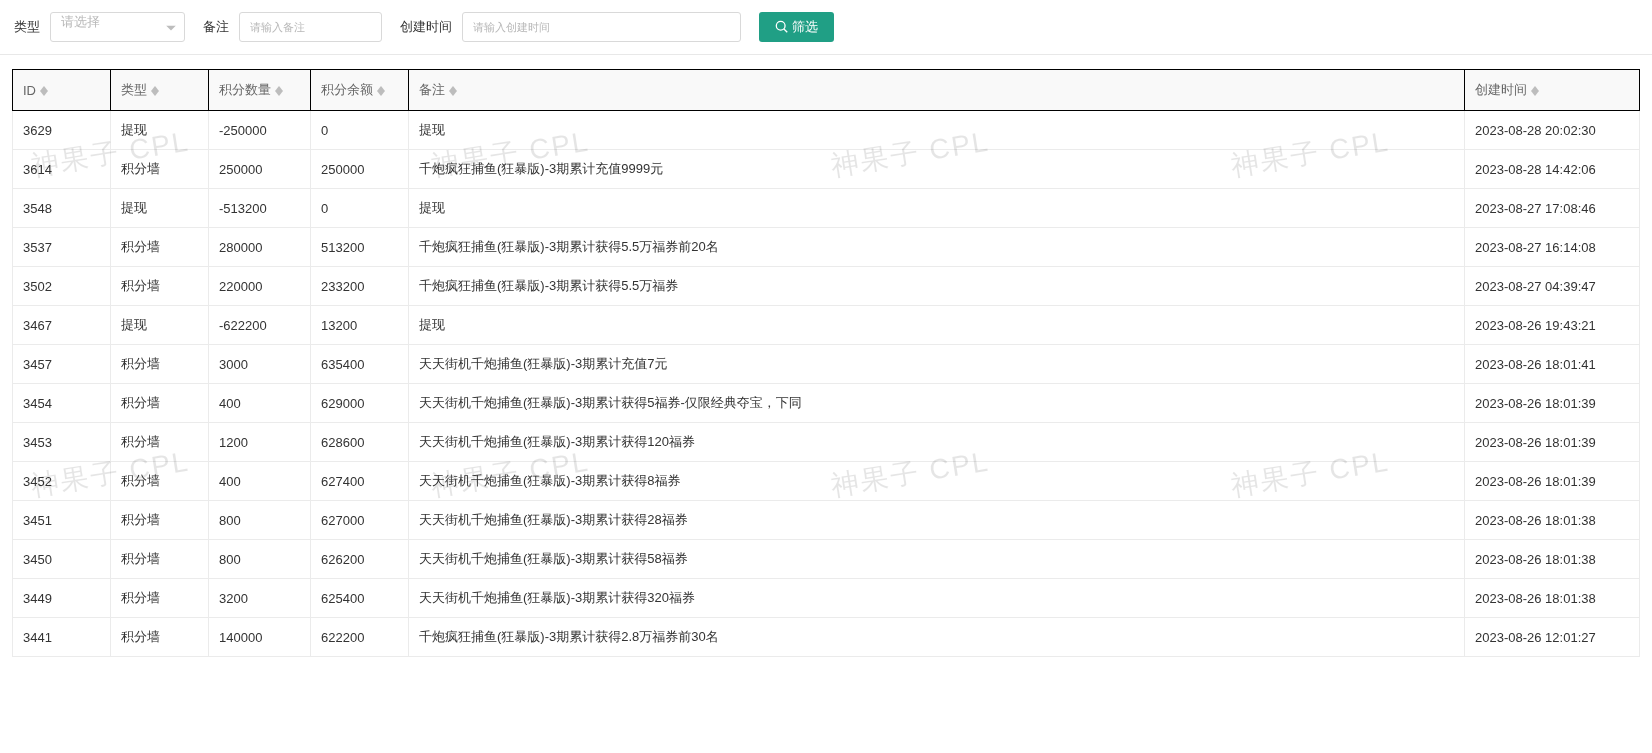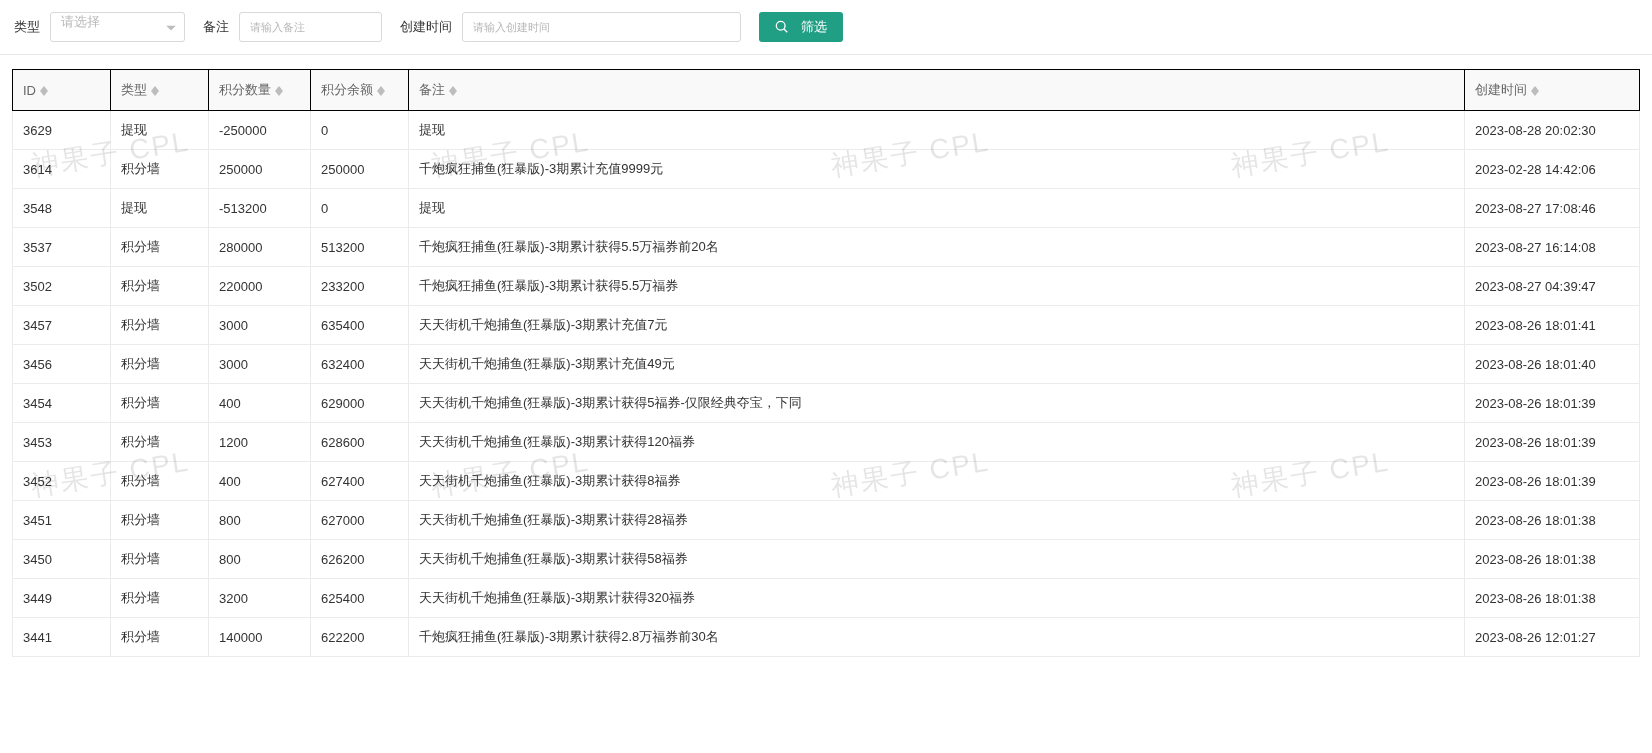--- a/index.html
+++ b/index.html
@@ -10,21 +10,21 @@
     .filter-label { font-size: 13px; color: #333; white-space: nowrap; }
     
     .select-box { position: relative; width: 135px; height: 30px; border: 1px solid #d9d9d9; border-radius: 3px; display: flex; align-items: flex-start; padding: 0 24px 0 10px; cursor: pointer; background: #fff; }
     .select-box .placeholder { color: #b8b8b8; font-size: 13px; }
     .select-box .chevron { position: absolute; right: 8px; top: 50%; transform: translateY(-50%); color: #b8b8b8; }
     
     .text-input { width: 143px; height: 30px; border: 1px solid #d9d9d9; border-radius: 3px; padding: 0 10px; font-size: 11px; outline: none; }
     .text-input::placeholder { color: #b8b8b8; }
     .text-input.wide { width: 279px; }
     
-    .filter-btn { height: 30px; padding: 0 16px; background: #209f85; color: #fff; border: none; border-radius: 3px; cursor: pointer; display: flex; align-items: center; gap: 12px; font-size: 13px; }
+    .filter-btn { height: 30px; padding: 0 16px; background: #209f85; color: #fff; border: none; border-radius: 3px; cursor: pointer; display: flex; align-items: center; gap: 3px; font-size: 13px; }
     .filter-btn svg { width: 14px; height: 14px; }
     
     .table-wrap { position: relative; padding: 14px 12px; overflow: auto; }
     .data-table { width: 100%; border-collapse: collapse; border: 1px solid #ebebeb; }
     .data-table th { background: #f9f9f9; text-align: left; font-weight: normal; color: #666; padding: 11px 10px; border: 1px solid #000000; font-size: 13px; white-space: nowrap; }
     .data-table td { padding: 10px; border: 1px solid #ebebeb; font-size: 13px; color: #333; white-space: nowrap; }
     
     .sort-icons { display: inline-flex; flex-direction: column; margin-left: 4px; vertical-align: middle; line-height: 0; }
     .sort-icons svg { width: 8px; height: 5px; fill: #bdbdbd; }
     
@@ -131,21 +131,21 @@
           <td>0</td>
           <td>提现</td>
           <td>2023-08-28 20:02:30</td>
         </tr>
         <tr>
           <td>3614</td>
           <td>积分墙</td>
           <td>250000</td>
           <td>250000</td>
           <td>千炮疯狂捕鱼(狂暴版)-3期累计充值9999元</td>
-          <td>2023-02-28 14:42:06</td>
+          <td>2023-08-28 14:42:06</td>
         </tr>
         <tr>
           <td>3548</td>
           <td>提现</td>
           <td>-513200</td>
           <td>0</td>
           <td>提现</td>
           <td>2023-08-27 17:08:46</td>
         </tr>
         <tr>
@@ -158,34 +158,34 @@
         </tr>
         <tr>
           <td>3502</td>
           <td>积分墙</td>
           <td>220000</td>
           <td>233200</td>
           <td>千炮疯狂捕鱼(狂暴版)-3期累计获得5.5万福券</td>
           <td>2023-08-27 04:39:47</td>
         </tr>
         <tr>
+          <td>3467</td>
+          <td>提现</td>
+          <td>-622200</td>
+          <td>13200</td>
+          <td>提现</td>
+          <td>2023-08-26 19:43:21</td>
+        </tr>
+        <tr>
           <td>3457</td>
           <td>积分墙</td>
           <td>3000</td>
           <td>635400</td>
           <td>天天街机千炮捕鱼(狂暴版)-3期累计充值7元</td>
           <td>2023-08-26 18:01:41</td>
-        </tr>
-        <tr>
-          <td>3456</td>
-          <td>积分墙</td>
-          <td>3000</td>
-          <td>632400</td>
-          <td>天天街机千炮捕鱼(狂暴版)-3期累计充值49元</td>
-          <td>2023-08-26 18:01:40</td>
         </tr>
         <tr>
           <td>3454</td>
           <td>积分墙</td>
           <td>400</td>
           <td>629000</td>
           <td>天天街机千炮捕鱼(狂暴版)-3期累计获得5福券-仅限经典夺宝，下同</td>
           <td>2023-08-26 18:01:39</td>
         </tr>
         <tr>

